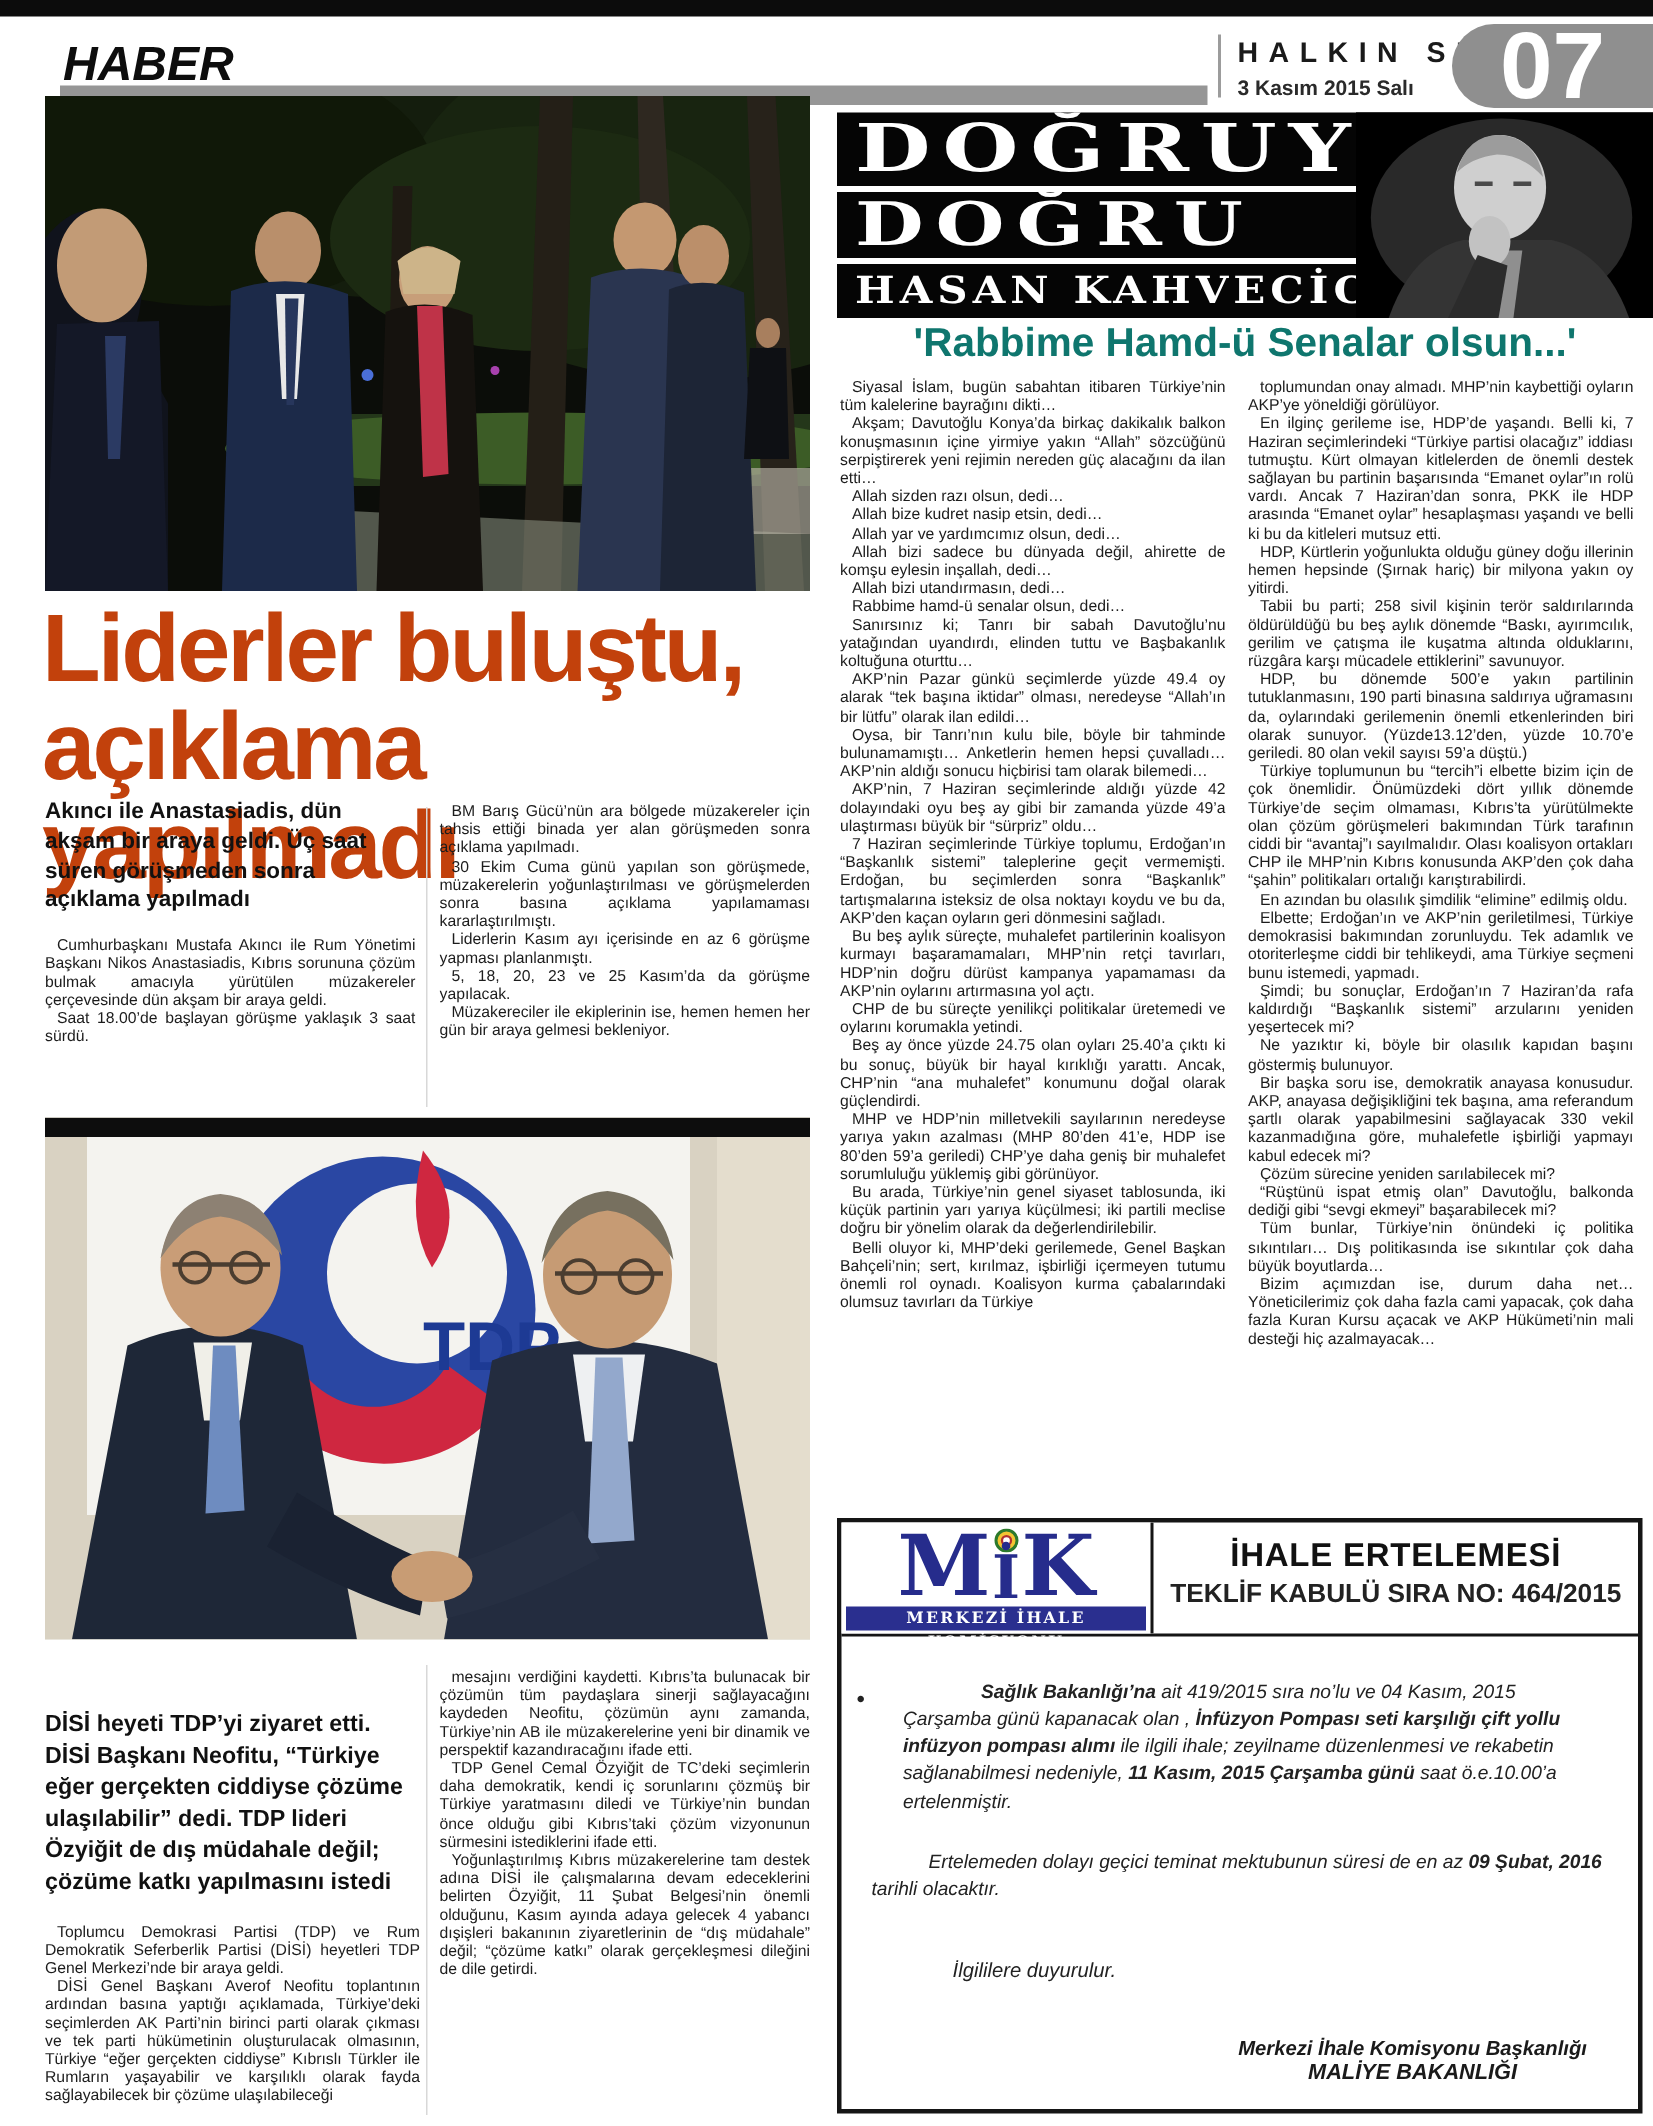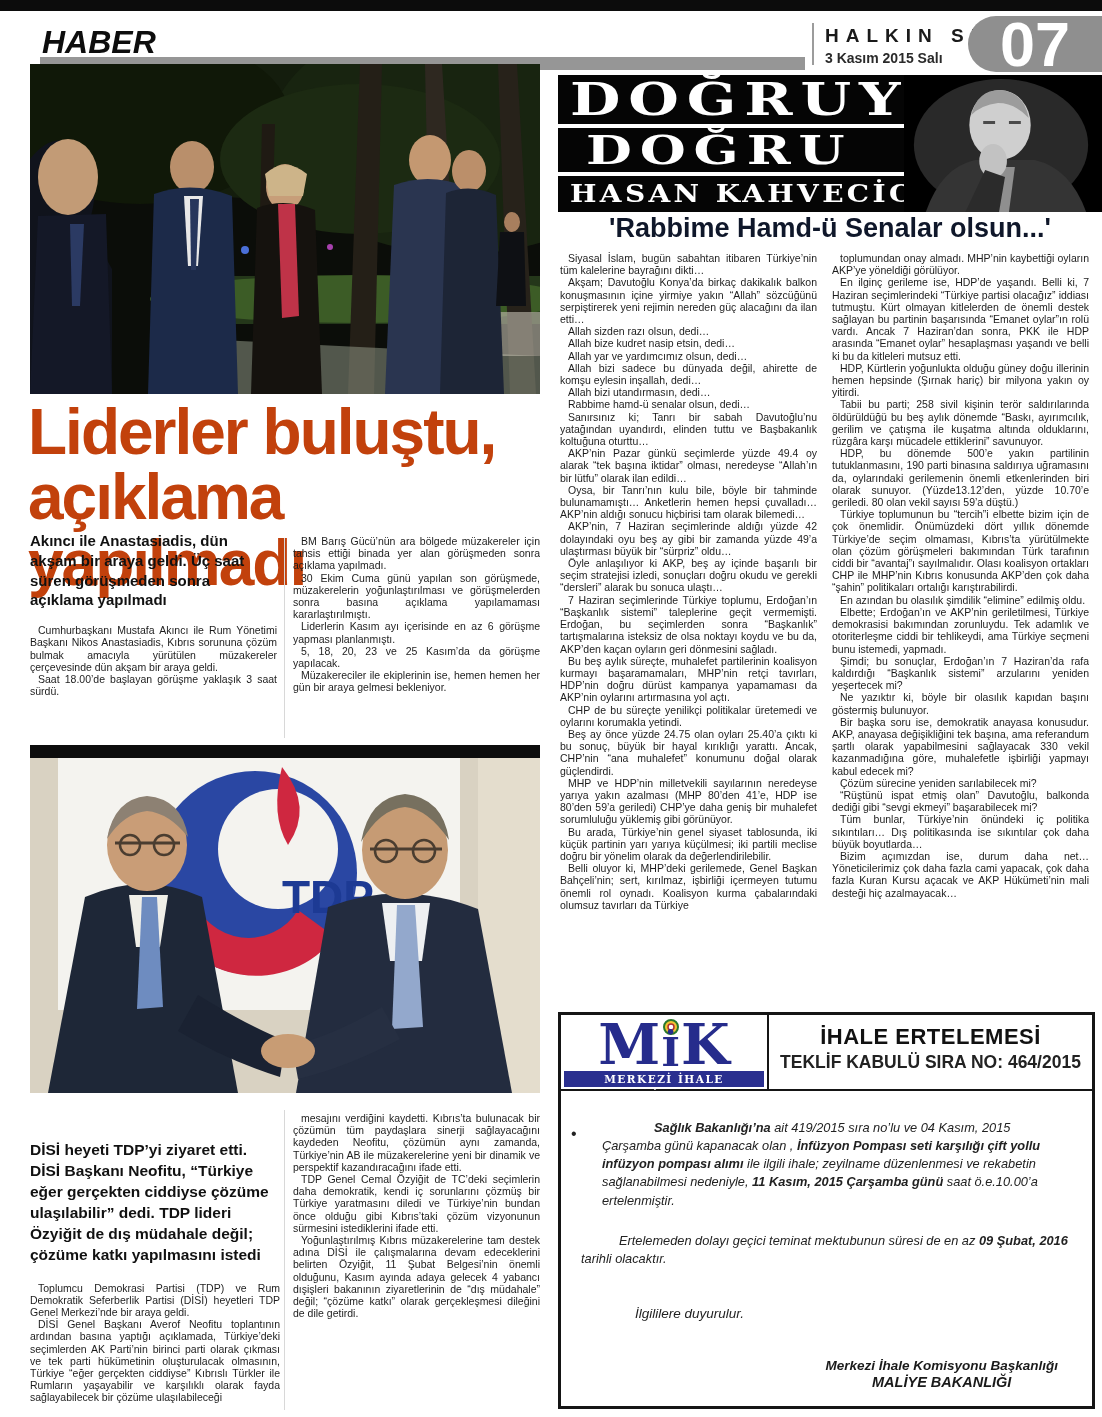--- a/index.html
+++ b/index.html
@@ -35,28 +35,28 @@
   .tdp-caption{position:absolute;left:0;right:0;top:200px;text-align:center;font-size:39px;line-height:1.25;
                font-weight:800;color:#fff;white-space:pre-line;
                text-shadow:2px 2px 2px #000,-1px -1px 2px #000,1px -1px 2px #000,-1px 1px 2px #000;}
   .a2col1{position:absolute;left:30px;top:1104px;width:250px;height:312px;overflow:hidden;margin-top:36px;}
   .a2col2{position:absolute;left:293px;top:1112px;width:247px;height:304px;overflow:hidden;}
   .lede2{font-size:15.5px;line-height:1.35;font-weight:700;color:#111;margin:0 0 16px 0;}
   
   .banner{position:absolute;left:558px;top:75px;width:544px;height:137px;}
   .bbar{background:#050505;color:#fff;font-family:"DejaVu Serif",serif;font-weight:700;overflow:hidden;}
   .bbar1{height:49px;line-height:49px;font-size:44px;margin-bottom:4px;padding-left:12px;}
-  .bbar2{height:44px;line-height:44px;font-size:40px;margin-bottom:4px;padding-left:28px;}
+  .bbar2{height:44px;line-height:44px;font-size:40px;margin-bottom:4px;padding-left:12px;}
   .bbar3{height:36px;line-height:36px;font-size:25px;padding-left:12px;}
   .bstretch{display:inline-block;transform:scaleX(1.32);transform-origin:0 50%;letter-spacing:6px;}
   .bstretch3{display:inline-block;transform:scaleX(1.12);transform-origin:0 50%;letter-spacing:3px;}
   .columnist-photo{position:absolute;right:0;top:0;width:198px;height:137px;background:#000;}
   .columnist-photo svg{display:block;width:100%;height:100%;}
   .rabbime{position:absolute;left:558px;top:213px;width:544px;text-align:center;font-size:27px;
-           font-weight:800;color:#0f172a;}
+           font-weight:800;color:#0f766e;}
   .kcol{position:absolute;top:252px;width:257px;height:756px;overflow:hidden;}
   .kcol1{left:560px;} .kcol2{left:832px;}
   
   .ad{position:absolute;left:558px;top:1012px;width:531px;height:391px;border:3px solid #151515;background:#fff;}
   .ad-head{display:flex;height:74px;border-bottom:2px solid #151515;}
   .ad-logo{width:206px;border-right:2px solid #151515;position:relative;background:#fff;}
   .mik-letters{display:flex;justify-content:center;align-items:flex-end;height:52px;margin-top:2px;
                font-family:"DejaVu Serif",serif;font-weight:700;color:#262c8c;}
   .mik-big{font-size:56px;line-height:50px;}
   .mik-mid{display:flex;flex-direction:column;align-items:center;margin:0 1px;}
@@ -221,21 +221,20 @@
       <p class="body-p">Allah sizden razı olsun, dedi…</p>
       <p class="body-p">Allah bize kudret nasip etsin, dedi…</p>
       <p class="body-p">Allah yar ve yardımcımız olsun, dedi…</p>
       <p class="body-p">Allah bizi sadece bu dünyada değil, ahirette de komşu eylesin inşallah, dedi…</p>
       <p class="body-p">Allah bizi utandırmasın, dedi…</p>
       <p class="body-p">Rabbime hamd-ü senalar olsun, dedi…</p>
       <p class="body-p">Sanırsınız ki; Tanrı bir sabah Davutoğlu’nu yatağından uyandırdı, elinden tuttu ve Başbakanlık koltuğuna oturttu…</p>
       <p class="body-p">AKP’nin Pazar günkü seçimlerde yüzde 49.4 oy alarak “tek başına iktidar” olması, neredeyse “Allah’ın bir lütfu” olarak ilan edildi…</p>
       <p class="body-p">Oysa, bir Tanrı’nın kulu bile, böyle bir tahminde bulunamamıştı… Anketlerin hemen hepsi çuvalladı… AKP’nin aldığı sonucu hiçbirisi tam olarak bilemedi…</p>
       <p class="body-p">AKP’nin, 7 Haziran seçimlerinde aldığı yüzde 42 dolayındaki oyu beş ay gibi bir zamanda yüzde 49’a ulaştırması büyük bir “sürpriz” oldu…</p>
-      <p class="body-p">Öyle anlaşılıyor ki AKP, beş ay içinde başarılı bir seçim stratejisi izledi, sonuçları doğru okudu ve gerekli “dersleri” alarak bu sonuca ulaştı…</p>
       <p class="body-p">7 Haziran seçimlerinde Türkiye toplumu, Erdoğan’ın “Başkanlık sistemi” taleplerine geçit vermemişti. Erdoğan, bu seçimlerden sonra “Başkanlık” tartışmalarına isteksiz de olsa noktayı koydu ve bu da, AKP’den kaçan oyların geri dönmesini sağladı.</p>
       <p class="body-p">Bu beş aylık süreçte, muhalefet partilerinin koalisyon kurmayı başaramamaları, MHP’nin retçi tavırları, HDP’nin doğru dürüst kampanya yapamaması da AKP’nin oylarını artırmasına yol açtı.</p>
       <p class="body-p">CHP de bu süreçte yenilikçi politikalar üretemedi ve oylarını korumakla yetindi.</p>
       <p class="body-p">Beş ay önce yüzde 24.75 olan oyları 25.40’a çıktı ki bu sonuç, büyük bir hayal kırıklığı yarattı. Ancak, CHP’nin “ana muhalefet” konumunu doğal olarak güçlendirdi.</p>
       <p class="body-p">MHP ve HDP’nin milletvekili sayılarının neredeyse yarıya yakın azalması (MHP 80’den 41’e, HDP ise 80’den 59’a geriledi) CHP’ye daha geniş bir muhalefet sorumluluğu yüklemiş gibi görünüyor.</p>
       <p class="body-p">Bu arada, Türkiye’nin genel siyaset tablosunda, iki küçük partinin yarı yarıya küçülmesi; iki partili meclise doğru bir yönelim olarak da değerlendirilebilir.</p>
       <p class="body-p">Belli oluyor ki, MHP’deki gerilemede, Genel Başkan Bahçeli’nin; sert, kırılmaz, işbirliği içermeyen tutumu önemli rol oynadı. Koalisyon kurma çabalarındaki olumsuz tavırları da Türkiye</p>
     </div>
   <div class="kcol kcol2">
       <p class="body-p">toplumundan onay almadı. MHP’nin kaybettiği oyların AKP’ye yöneldiği görülüyor.</p>

